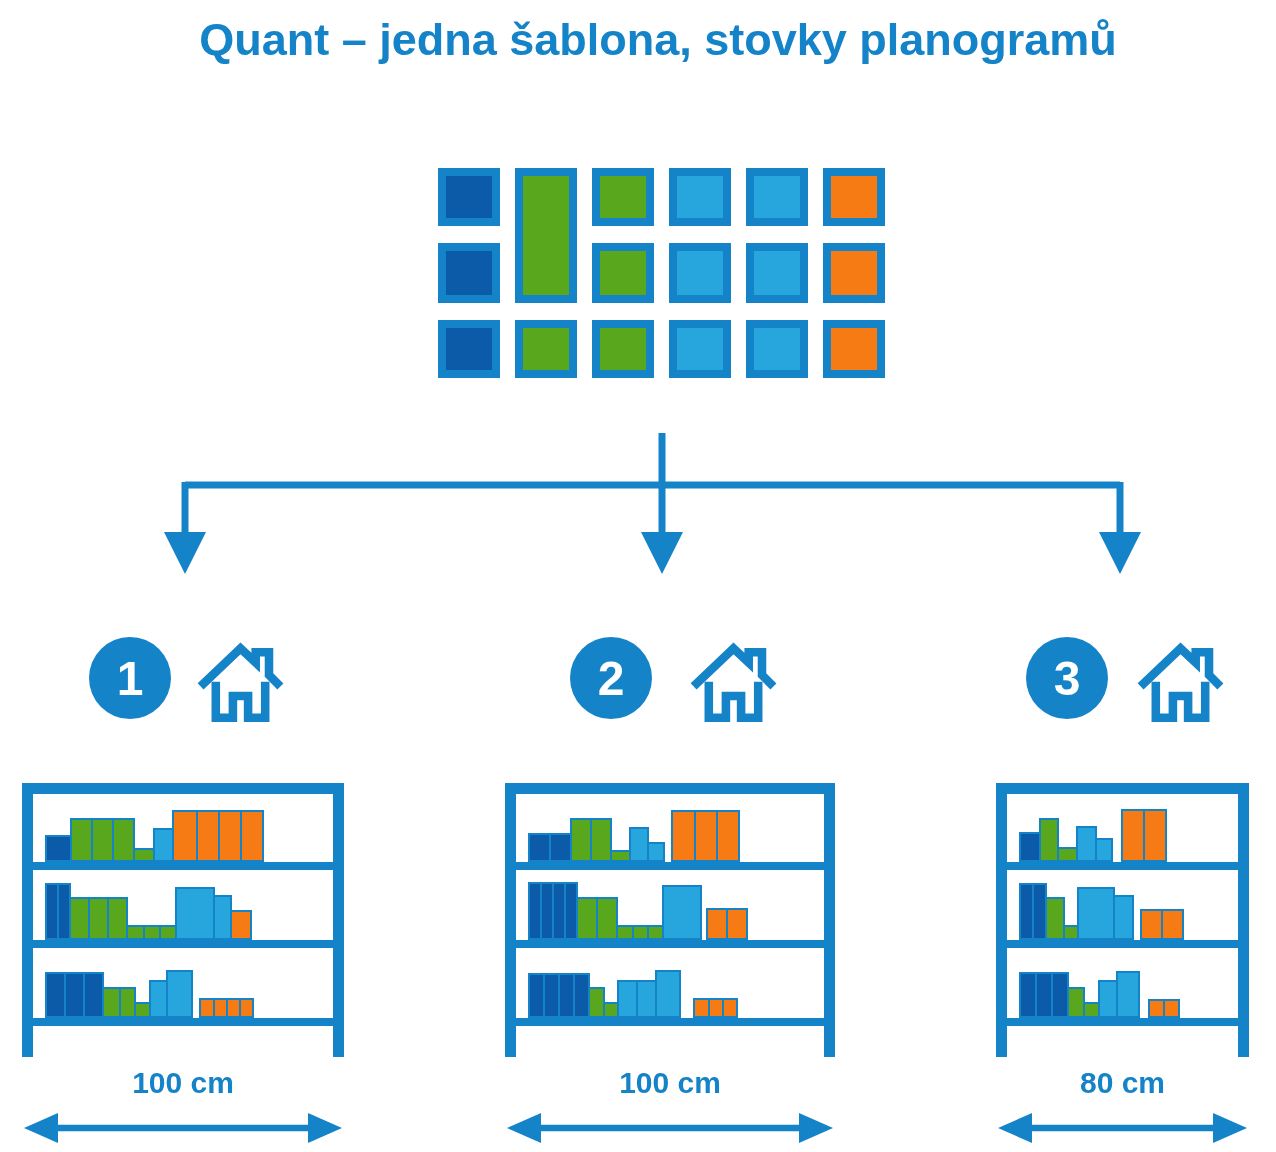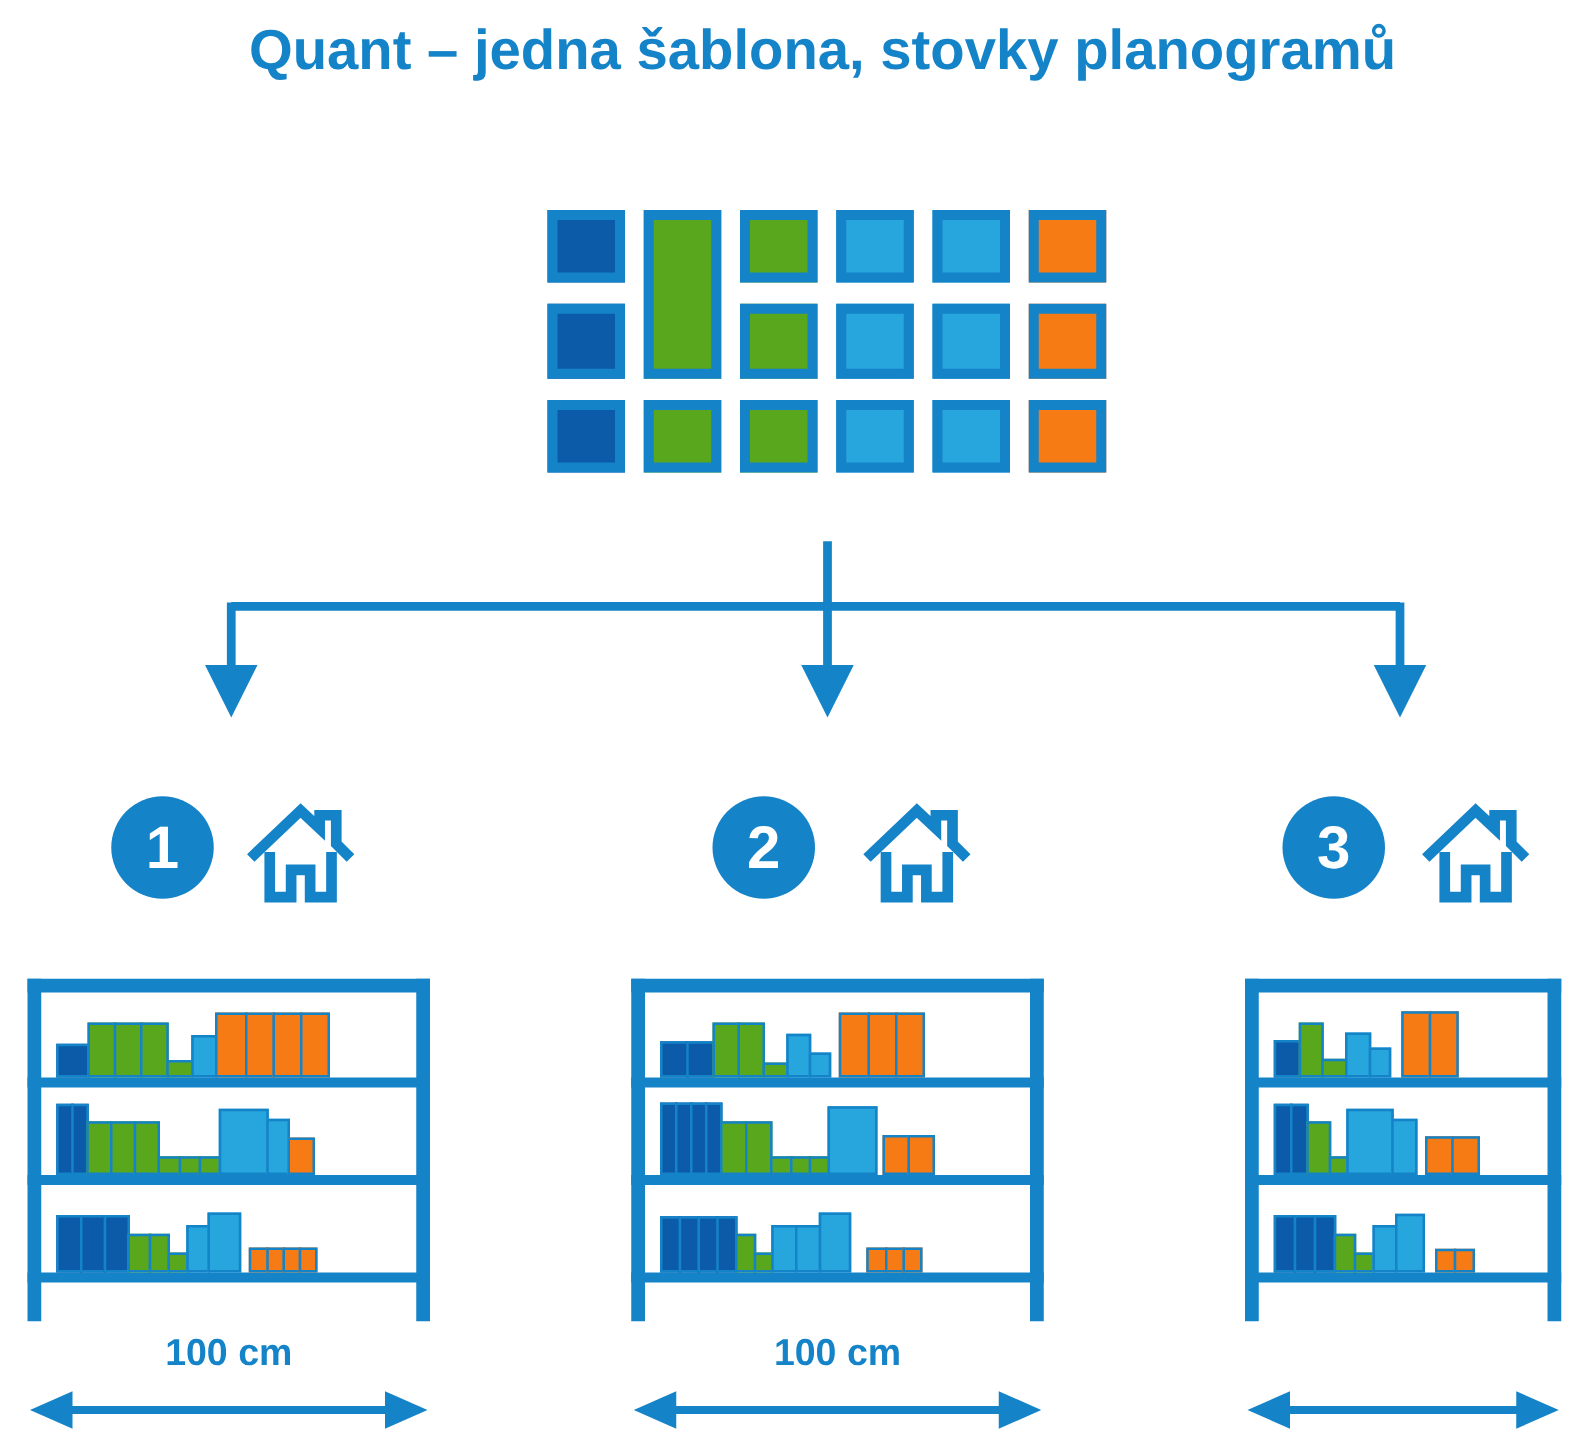--- a/index.html
+++ b/index.html
@@ -252,19 +252,20 @@
         <div class="bar" style="width: 18px; height: 46px; background: rgb(11, 91, 168);"></div>
         <div class="bar" style="width: 18px; height: 46px; background: rgb(11, 91, 168);"></div>
         <div class="bar" style="width: 18px; height: 31px; background: rgb(88, 167, 29);"></div>
         <div class="bar" style="width: 17px; height: 16px; background: rgb(88, 167, 29);"></div>
         <div class="bar" style="width: 20px; height: 38px; background: rgb(39, 165, 221);"></div>
         <div class="bar" style="width: 24px; height: 47px; background: rgb(39, 165, 221);"></div>
         <div class="bar" style="width: 17px; height: 19px; background: rgb(246, 123, 20); margin-left: 8px;"></div>
         <div class="bar" style="width: 17px; height: 19px; background: rgb(246, 123, 20);"></div>
       </div>
   </div>
+  <div class="dimlabel" style="left:996px;top:1066px;width:253px;">80 cm</div>
   <svg class="dimarrow" style="left:996px;top:1106px;" width="253" height="44" viewBox="0 0 253 44">
     <line x1="28" y1="22" x2="225" y2="22" stroke="#1583c8" stroke-width="6.5"></line>
     <polygon points="2,22 36,7 36,37" fill="#1583c8"></polygon>
     <polygon points="251,22 217,7 217,37" fill="#1583c8"></polygon>
   </svg>
 
 </div>
 
 </body></html>

